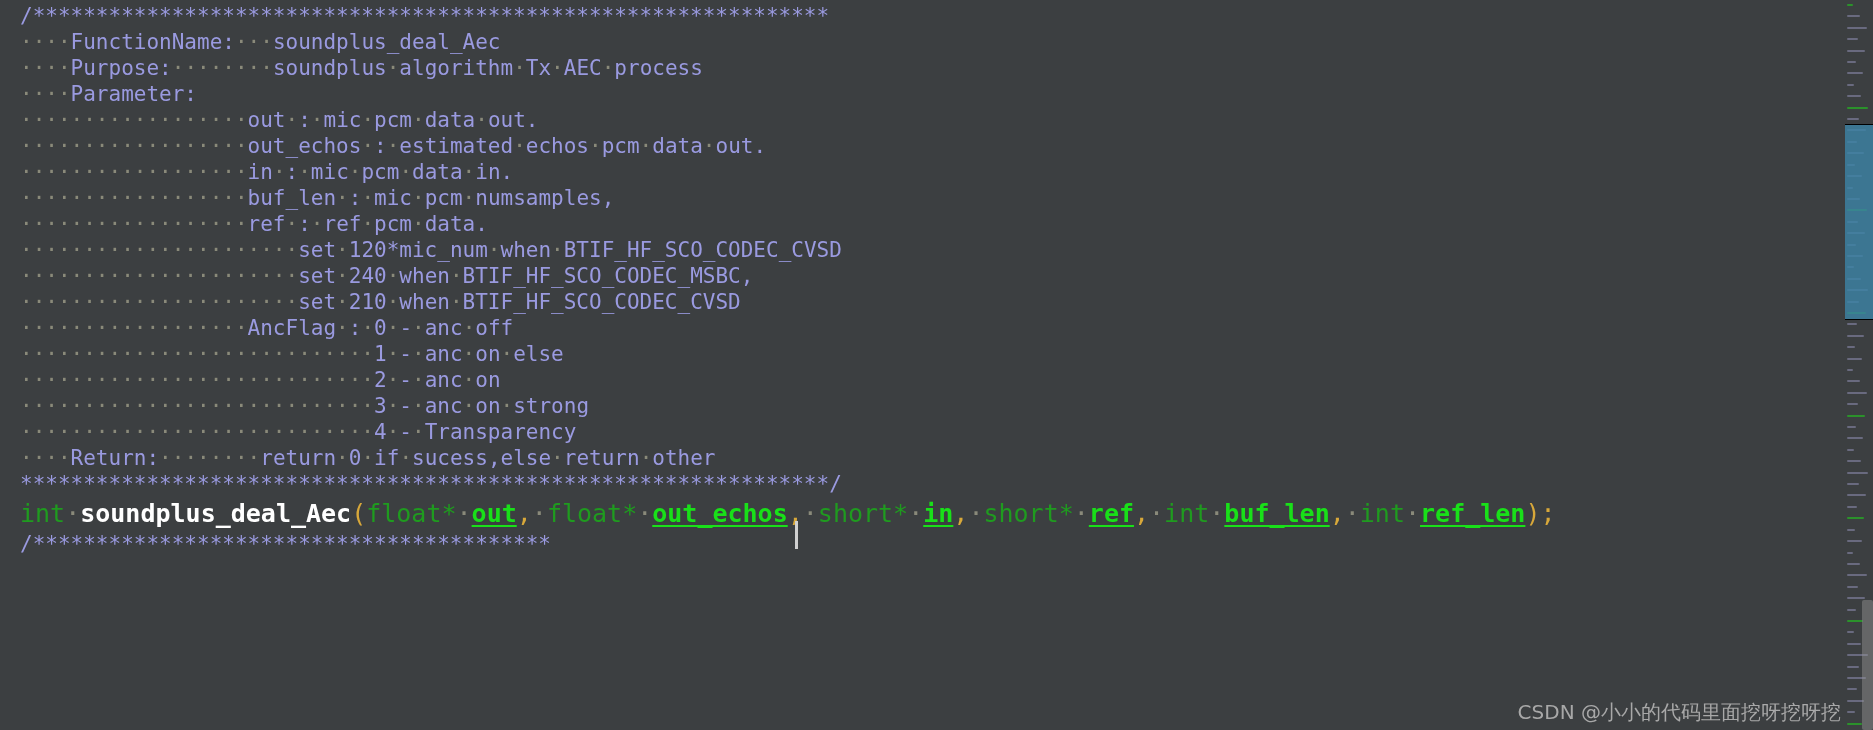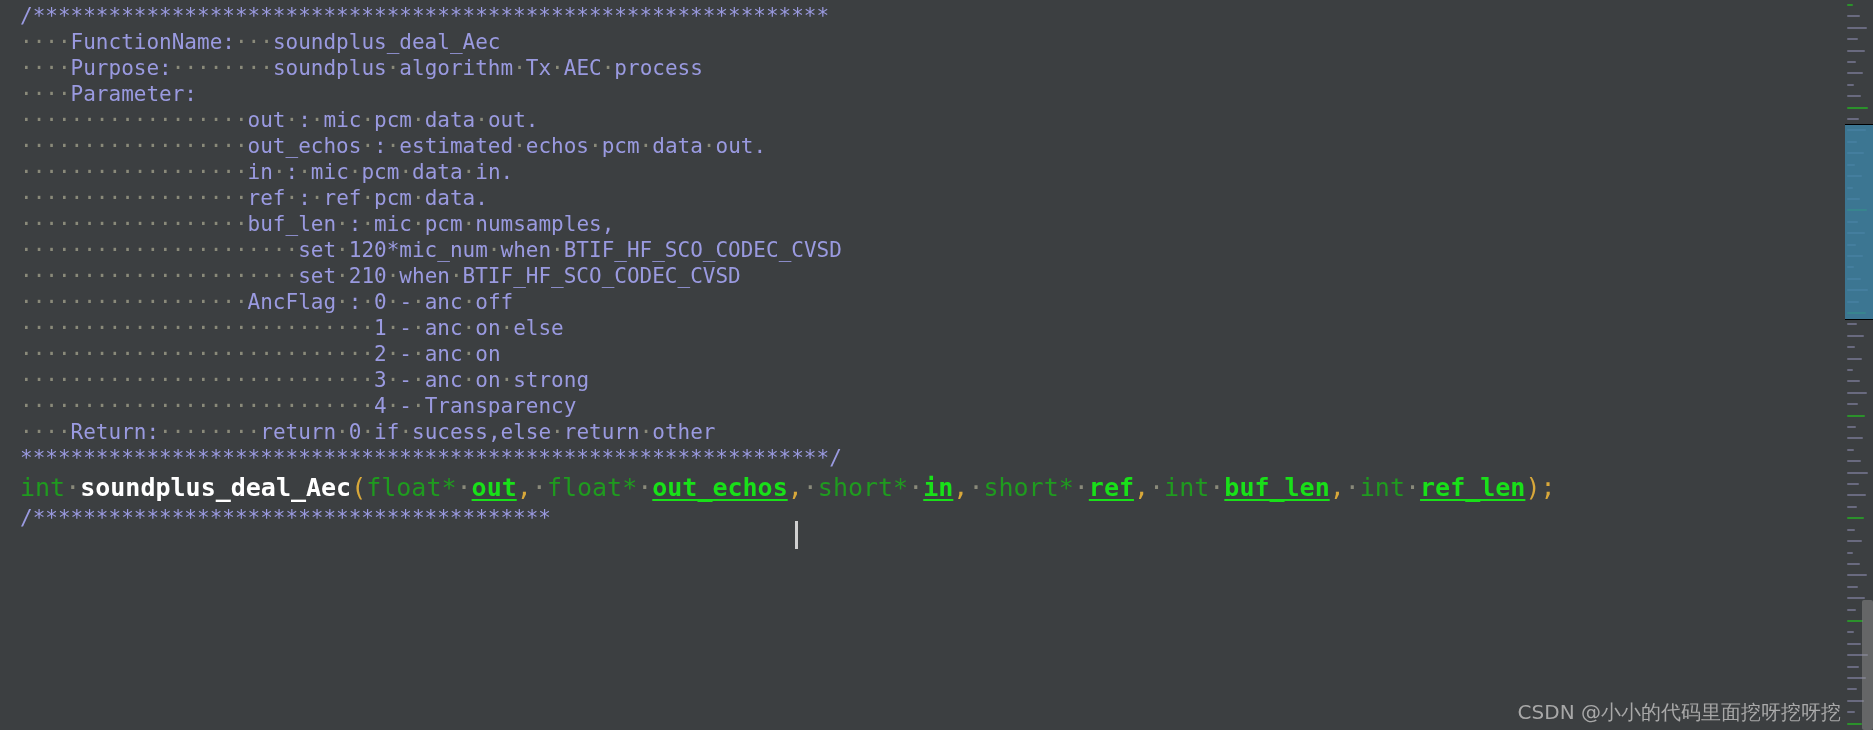--- a/index.html
+++ b/index.html
@@ -126,23 +126,24 @@
 
   <div id="code-surface">
     <div id="code-lines">
         <div class="code-line"><span class="tok-comment">/***************************************************************</span></div>
         <div class="code-line"><span class="tok-ws">····</span><span class="tok-comment">FunctionName:</span><span class="tok-ws">···</span><span class="tok-comment">soundplus_deal_Aec</span></div>
         <div class="code-line"><span class="tok-ws">····</span><span class="tok-comment">Purpose:</span><span class="tok-ws">········</span><span class="tok-comment">soundplus</span><span class="tok-ws">·</span><span class="tok-comment">algorithm</span><span class="tok-ws">·</span><span class="tok-comment">Tx</span><span class="tok-ws">·</span><span class="tok-comment">AEC</span><span class="tok-ws">·</span><span class="tok-comment">process</span></div>
         <div class="code-line"><span class="tok-ws">····</span><span class="tok-comment">Parameter:</span></div>
         <div class="code-line"><span class="tok-ws">··················</span><span class="tok-comment">out</span><span class="tok-ws">·</span><span class="tok-comment">:</span><span class="tok-ws">·</span><span class="tok-comment">mic</span><span class="tok-ws">·</span><span class="tok-comment">pcm</span><span class="tok-ws">·</span><span class="tok-comment">data</span><span class="tok-ws">·</span><span class="tok-comment">out.</span></div>
         <div class="code-line"><span class="tok-ws">··················</span><span class="tok-comment">out_echos</span><span class="tok-ws">·</span><span class="tok-comment">:</span><span class="tok-ws">·</span><span class="tok-comment">estimated</span><span class="tok-ws">·</span><span class="tok-comment">echos</span><span class="tok-ws">·</span><span class="tok-comment">pcm</span><span class="tok-ws">·</span><span class="tok-comment">data</span><span class="tok-ws">·</span><span class="tok-comment">out.</span></div>
         <div class="code-line"><span class="tok-ws">··················</span><span class="tok-comment">in</span><span class="tok-ws">·</span><span class="tok-comment">:</span><span class="tok-ws">·</span><span class="tok-comment">mic</span><span class="tok-ws">·</span><span class="tok-comment">pcm</span><span class="tok-ws">·</span><span class="tok-comment">data</span><span class="tok-ws">·</span><span class="tok-comment">in.</span></div>
+        <div class="code-line"><span class="tok-ws">··················</span><span class="tok-comment">buf_len</span><span class="tok-ws">·</span><span class="tok-comment">:</span><span class="tok-ws">·</span><span class="tok-comment">mic</span><span class="tok-ws">·</span><span class="tok-comment">pcm</span><span class="tok-ws">·</span><span class="tok-comment">numsamples,</span></div>
         <div class="code-line"><span class="tok-ws">··················</span><span class="tok-comment">ref</span><span class="tok-ws">·</span><span class="tok-comment">:</span><span class="tok-ws">·</span><span class="tok-comment">ref</span><span class="tok-ws">·</span><span class="tok-comment">pcm</span><span class="tok-ws">·</span><span class="tok-comment">data.</span></div>
-        <div class="code-line"><span class="tok-ws">··················</span><span class="tok-comment">buf_len</span><span class="tok-ws">·</span><span class="tok-comment">:</span><span class="tok-ws">·</span><span class="tok-comment">mic</span><span class="tok-ws">·</span><span class="tok-comment">pcm</span><span class="tok-ws">·</span><span class="tok-comment">numsamples,</span></div>
         <div class="code-line"><span class="tok-ws">······················</span><span class="tok-comment">set</span><span class="tok-ws">·</span><span class="tok-comment">120*mic_num</span><span class="tok-ws">·</span><span class="tok-comment">when</span><span class="tok-ws">·</span><span class="tok-comment">BTIF_HF_SCO_CODEC_CVSD</span></div>
+        <div class="code-line"><span class="tok-ws">······················</span><span class="tok-comment">set</span><span class="tok-ws">·</span><span class="tok-comment">240</span><span class="tok-ws">·</span><span class="tok-comment">when</span><span class="tok-ws">·</span><span class="tok-comment">BTIF_HF_SCO_CODEC_MSBC,</span></div>
         <div class="code-line"><span class="tok-ws">······················</span><span class="tok-comment">set</span><span class="tok-ws">·</span><span class="tok-comment">210</span><span class="tok-ws">·</span><span class="tok-comment">when</span><span class="tok-ws">·</span><span class="tok-comment">BTIF_HF_SCO_CODEC_CVSD</span></div>
         <div class="code-line"><span class="tok-ws">··················</span><span class="tok-comment">AncFlag</span><span class="tok-ws">·</span><span class="tok-comment">:</span><span class="tok-ws">·</span><span class="tok-comment">0</span><span class="tok-ws">·</span><span class="tok-comment">-</span><span class="tok-ws">·</span><span class="tok-comment">anc</span><span class="tok-ws">·</span><span class="tok-comment">off</span></div>
         <div class="code-line"><span class="tok-ws">····························</span><span class="tok-comment">1</span><span class="tok-ws">·</span><span class="tok-comment">-</span><span class="tok-ws">·</span><span class="tok-comment">anc</span><span class="tok-ws">·</span><span class="tok-comment">on</span><span class="tok-ws">·</span><span class="tok-comment">else</span></div>
         <div class="code-line"><span class="tok-ws">····························</span><span class="tok-comment">2</span><span class="tok-ws">·</span><span class="tok-comment">-</span><span class="tok-ws">·</span><span class="tok-comment">anc</span><span class="tok-ws">·</span><span class="tok-comment">on</span></div>
         <div class="code-line"><span class="tok-ws">····························</span><span class="tok-comment">3</span><span class="tok-ws">·</span><span class="tok-comment">-</span><span class="tok-ws">·</span><span class="tok-comment">anc</span><span class="tok-ws">·</span><span class="tok-comment">on</span><span class="tok-ws">·</span><span class="tok-comment">strong</span></div>
         <div class="code-line"><span class="tok-ws">····························</span><span class="tok-comment">4</span><span class="tok-ws">·</span><span class="tok-comment">-</span><span class="tok-ws">·</span><span class="tok-comment">Transparency</span></div>
         <div class="code-line"><span class="tok-ws">····</span><span class="tok-comment">Return:</span><span class="tok-ws">········</span><span class="tok-comment">return</span><span class="tok-ws">·</span><span class="tok-comment">0</span><span class="tok-ws">·</span><span class="tok-comment">if</span><span class="tok-ws">·</span><span class="tok-comment">sucess,else</span><span class="tok-ws">·</span><span class="tok-comment">return</span><span class="tok-ws">·</span><span class="tok-comment">other</span></div>
         <div class="code-line"><span class="tok-comment">****************************************************************/</span></div>
       </div>
     <div id="decl-holder">

